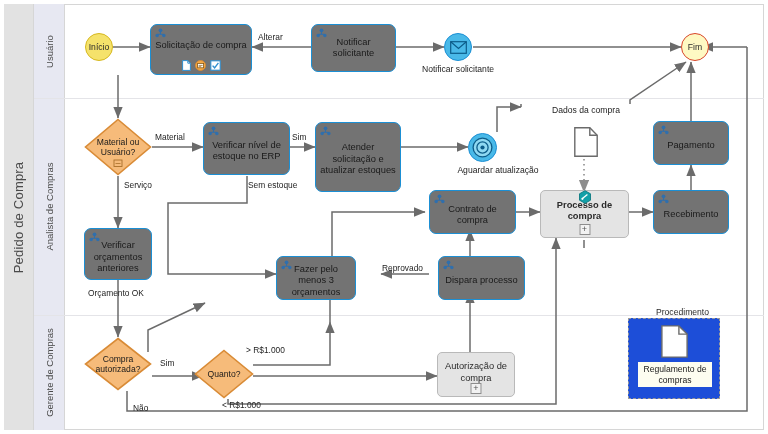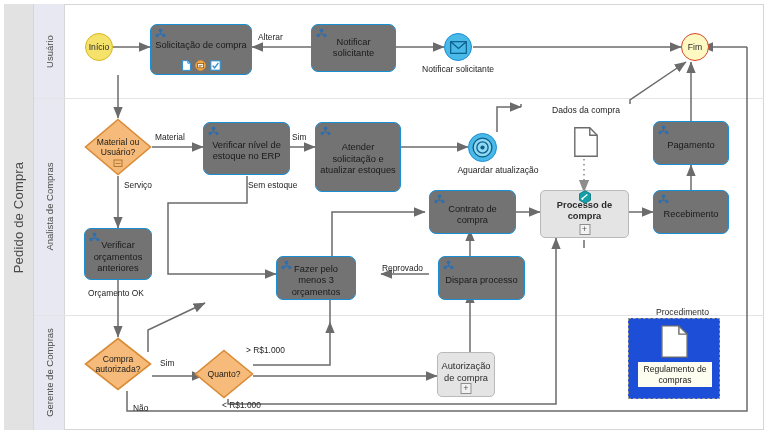--- a/index.html
+++ b/index.html
@@ -321,21 +321,21 @@
   <div class="node task sub" style="left:540px;top:190px;width:89px;height:48px;">
     <svg class="svcmark" viewBox="0 0 14 14">
       <polygon points="7,0.7 12.5,3.8 12.5,10.2 7,13.3 1.5,10.2 1.5,3.8" fill="#14a0a8" stroke="#0c7b82" stroke-width="0.9"></polygon>
       <path d="M4.4,8.6 L9.4,4.6" stroke="#ffffff" stroke-width="1.3"></path>
       <circle cx="4.4" cy="8.8" r="1.1" fill="#ffffff"></circle>
     </svg>
     <span class="tlabel" style="margin-bottom:6px;font-weight:bold;">Processo de compra</span>
     <div class="plusmark">+</div>
   </div>
 
-  <div class="node task sub" style="left:437px;top:352px;width:58px;height:45px;">
+  <div class="node task sub" style="left:437px;top:352px;width:78px;height:45px;">
     <span class="tlabel" style="margin-bottom:4px;">Autorização de compra</span>
     <div class="plusmark">+</div>
   </div>
 
   <div class="gw-wrap" style="left:84px;top:118px;width:68px;height:58px;">
     <svg width="68" height="58" viewBox="0 0 68 58">
       <polygon points="34,1.5 66.5,29 34,56.5 1.5,29" fill="#f6bb7a" stroke="#d98b36" stroke-width="1.6"></polygon>
       <rect x="30" y="42" width="8" height="6.5" fill="#f6bb7a" stroke="#a9702a" stroke-width="0.9"></rect>
       <path d="M31.5,45.5 h5" stroke="#a9702a" stroke-width="0.8"></path>
     </svg>

